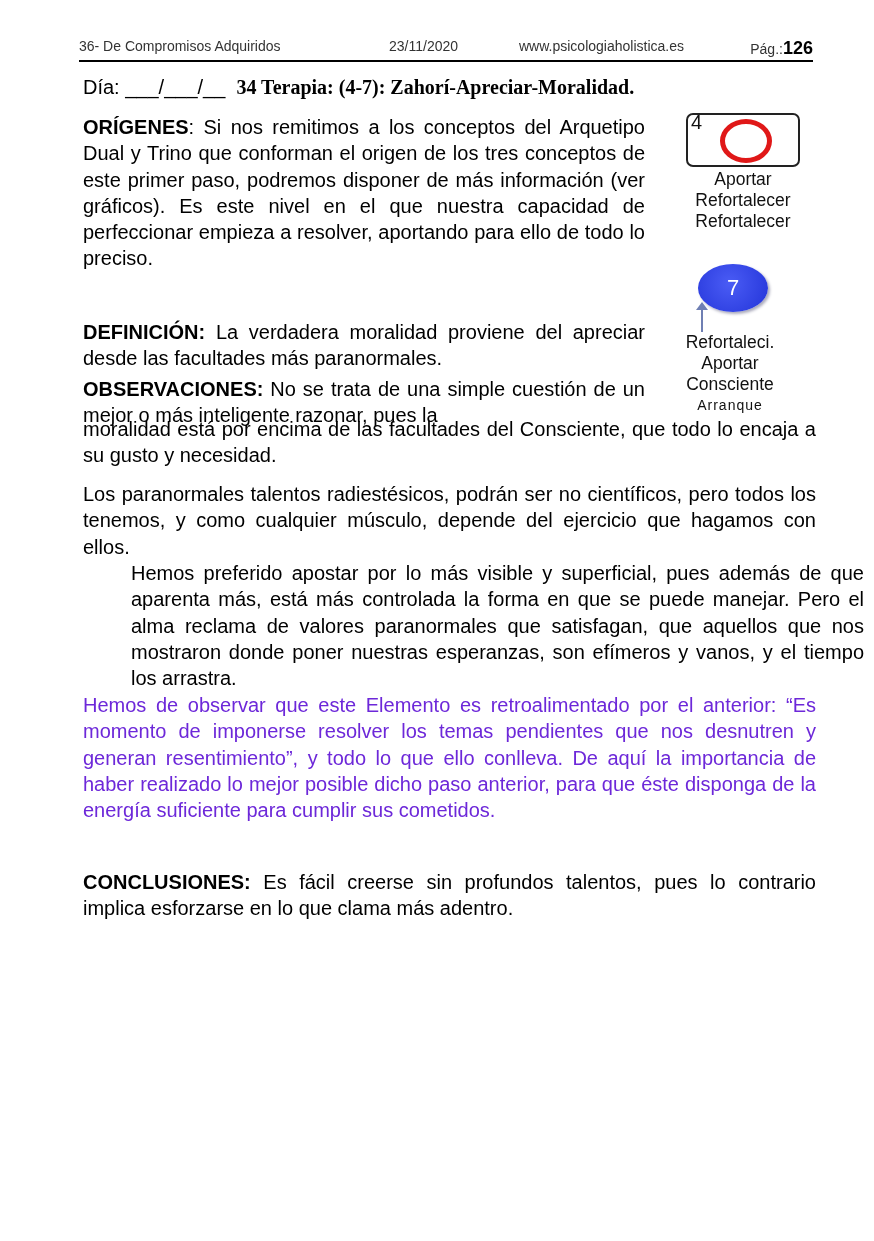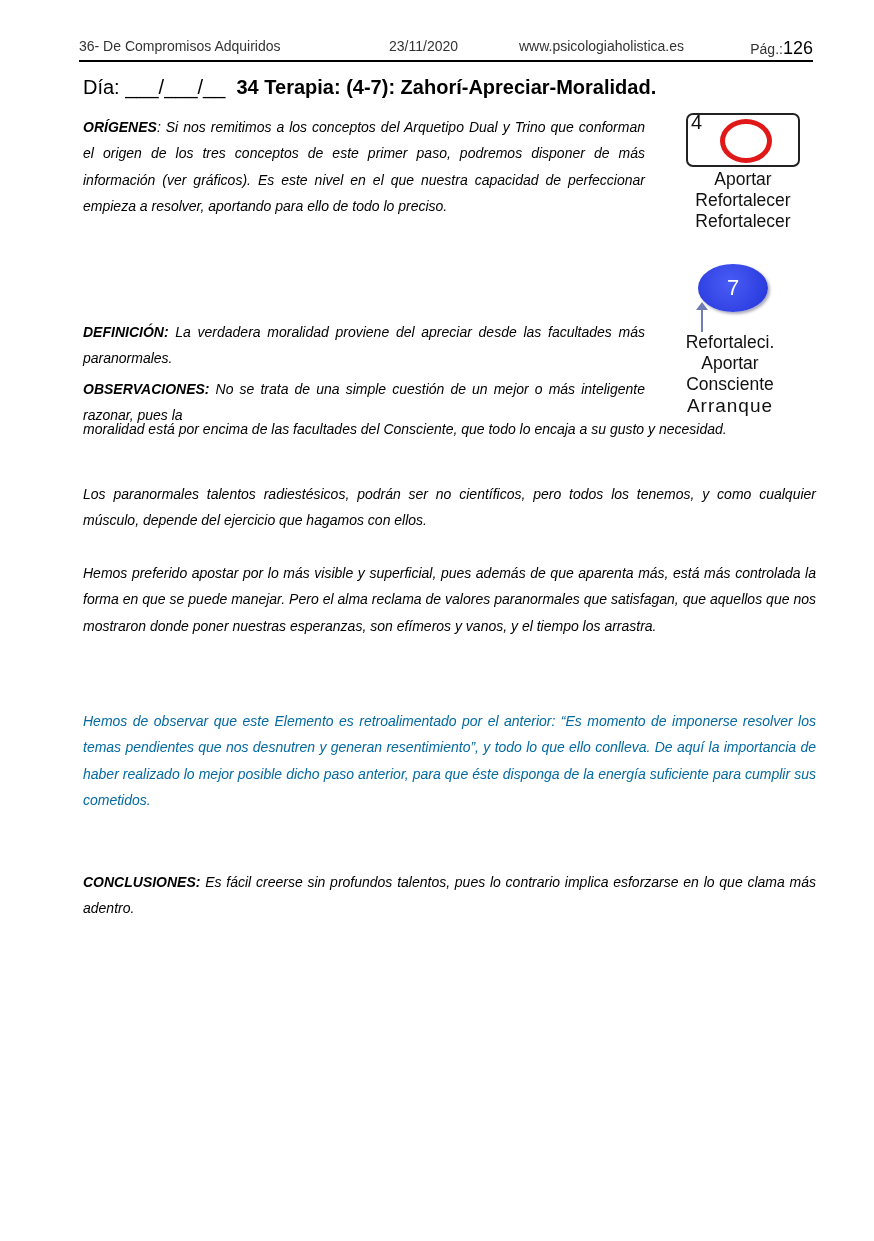--- a/index.html
+++ b/index.html
@@ -5,46 +5,46 @@
   html, body { margin: 0; padding: 0; background: #ffffff; }
   body { width: 874px; height: 1241px; position: relative; overflow: hidden;
          font-family: "Liberation Sans", sans-serif; color: #000; }
   .header { position: absolute; left: 71px; top: 38px; width: 734px; height: 22px;
             font-size: 14px; color: #333; border-bottom: 2px solid #000; margin-left: 8px; }
   .header span { position: absolute; top: 0; }
   .h-title { left: 0; }
   .h-date { left: 310px; }
   .h-url { left: 440px; }
   .h-pag { right: 0; }
-  .h-pag b { font-size: 18px; color: #000; font-weight: normal; }
+  .h-pag b { font-size: 18px; color: #000; font-weight: bold; }
   .title { position: absolute; left: 83px; top: 76px; font-size: 20px; }
-  .title b { font-weight: bold; }
-  .text { font-size: 14px; line-height: 26.3px; text-align: justify; font-style: italic; }
+  .title b { font-weight: bold; font-family: Liberation Serif, serif; }
+  .text { font-size: 20px; line-height: 26.3px; text-align: justify; }
   .text b { font-weight: bold; }
   .para { position: absolute; left: 83px; margin: 0; }
   .narrow { width: 562px; }
   .wide { width: 733px; }
-  .red { color: #0369a1; margin-top: 16px; }
+  .red { color: #6d28d9; }
   .fig { position: absolute; text-align: center; font-size: 17.5px; line-height: 21px; color: #111; }
   .fig1 { left: 668px; top: 113px; width: 150px; }
   .fig2 { left: 660px; top: 262px; width: 140px; }
   .box4 { position: relative; width: 110px; height: 50px; margin: 0 auto 2px auto;
           border: 2px solid #222; border-radius: 7px; background: #fff; }
   .box4 .num { position: absolute; left: 3px; top: -3px; font-size: 20px; }
   .ring { position: absolute; left: 32px; top: 4px; width: 42px; height: 34px;
           border: 5px solid #e01818; border-radius: 50%; }
   .circ7 { position: relative; width: 140px; height: 70px; }
   .ball { position: absolute; left: 38px; top: 2px; width: 70px; height: 48px; border-radius: 50%;
           background: radial-gradient(circle at 45% 40%, #4a5cf5, #2233d8); color: #fff;
           font-size: 22px; line-height: 48px; text-align: center; box-shadow: 2px 2px 3px #aab; }
   .arrow { position: absolute; left: 41px; top: 44px; width: 2px; height: 26px; background: #6f7fb3; }
   .arrowhead { position: absolute; left: 36px; top: 40px; width: 0; height: 0;
                border-left: 6px solid transparent; border-right: 6px solid transparent;
                border-bottom: 8px solid #6f7fb3; }
-  .arr-big { font-size: 19px; letter-spacing: 1px; }
+  .arr-big { font-size: 14px; letter-spacing: 1px; }
 </style>
 </head>
 <body>
 
 <div class="header">
   <span class="h-title">36- De Compromisos Adquiridos</span>
   <span class="h-date">23/11/2020</span>
   <span class="h-url">www.psicologiaholistica.es</span>
   <span class="h-pag"><span style="position:static">Pág.:</span><b>126</b></span>
 </div>
@@ -58,21 +58,21 @@
 <p class="para narrow text" style="top:114px;"><b>ORÍGENES</b><span>: Si nos remitimos a los conceptos del Arquetipo Dual y Trino que conforman el origen de los tres conceptos de este primer paso, podremos disponer de más información (ver gráficos). Es este nivel en el que nuestra capacidad de perfeccionar empieza a resolver, aportando para ello de todo lo preciso.</span></p>
 
 <p class="para narrow text" style="top:319px;"><b>DEFINICIÓN:</b><span> La verdadera moralidad proviene del apreciar desde las facultades más paranormales.</span></p>
 
 <p class="para narrow text" style="top:376px;"><b>OBSERVACIONES:</b><span> No se trata de una simple cuestión de un mejor o más inteligente razonar, pues la</span></p>
 
 <p class="para wide text" style="top:416px;">moralidad está por encima de las facultades del Consciente, que todo lo encaja a su gusto y necesidad.</p>
 
 <p class="para wide text" style="top:481px;">Los paranormales talentos radiestésicos, podrán ser no científicos, pero todos los tenemos, y como cualquier músculo, depende del ejercicio que hagamos con ellos.</p>
 
-<p class="para wide text" style="top:560px;">Hemos preferido apostar por lo más visible y superficial, pues además de que aparenta más, está más controlada la forma en que se puede manejar. Pero el alma reclama de valores paranormales que satisfagan, que aquellos que nos mostraron donde poner nuestras esperanzas, son efímeros y vanos, y el tiempo los arrastra.</p>
+<p class="para wide text" style="top:560px;margin-left:48px;">Hemos preferido apostar por lo más visible y superficial, pues además de que aparenta más, está más controlada la forma en que se puede manejar. Pero el alma reclama de valores paranormales que satisfagan, que aquellos que nos mostraron donde poner nuestras esperanzas, son efímeros y vanos, y el tiempo los arrastra.</p>
 
 <p class="para wide text red" style="top:692px;">Hemos de observar que este Elemento es retroalimentado por el anterior: “Es momento de imponerse resolver los temas pendientes que nos desnutren y generan resentimiento”, y todo lo que ello conlleva. De aquí la importancia de haber realizado lo mejor posible dicho paso anterior, para que éste disponga de la energía suficiente para cumplir sus cometidos.</p>
 
 <p class="para wide text" style="top:862px;margin-top:7px;"><b>CONCLUSIONES:</b><span> Es fácil creerse sin profundos talentos, pues lo contrario implica esforzarse en lo que clama más adentro.</span></p>
 
 <div class="fig fig1">
   <div class="box4">
     <span class="num">4</span>
     <div class="ring"></div>
   </div>

